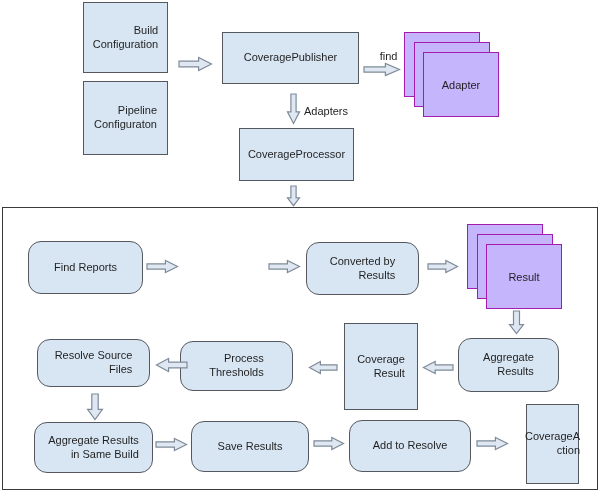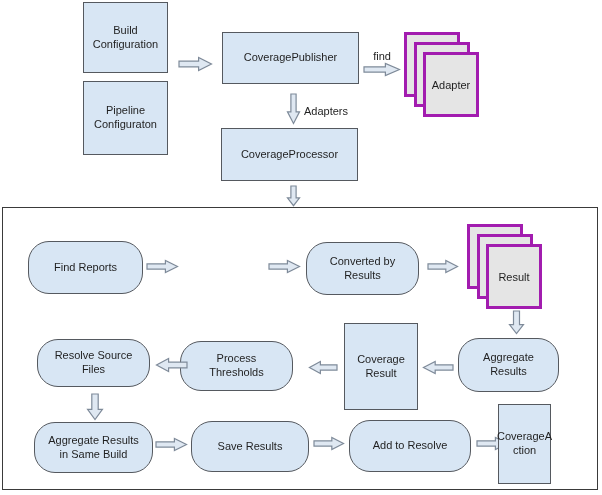--- a/index.html
+++ b/index.html
@@ -13,35 +13,35 @@
     overflow: hidden;
   }
   .node {
     position: absolute;
     box-sizing: border-box;
     background: #d8e6f4;
     border: 1px solid #55595f;
     display: flex;
     align-items: center;
     justify-content: center;
-    text-align: center;
+    text-align: right;
     font-size: 11px;
     line-height: 1.25;
     white-space: pre-line;
     padding: 2px;
   }
-  .rounded { border-radius: 21px; }
+  .rounded { border-radius: 13px; }
   .stack { position: absolute; width: 81px; height: 85px; }
   .page {
     position: absolute;
     box-sizing: border-box;
-    width: 56px;
+    width: 76px;
     height: 65px;
-    background: #e5e5e5;
-    border: 3px solid #a21caf;
+    background: #c4b5fd;
+    border: 1px solid #a21caf;
     display: flex;
     align-items: center;
     justify-content: center;
     text-align: center;
     font-size: 11px;
     white-space: pre-line;
   }
   .p1 { left: 0; top: 0; }
   .p2 { left: 10px; top: 10px; }
   .p3 { left: 19px; top: 20px; }
@@ -74,33 +74,33 @@
 <div class="canvas">
 
   <div class="node" style="left:83px; top:2px; width:85px; height:71px">Build
 Configuration</div>
 
   <div class="node" style="left:83px; top:81px; width:85px; height:74px">Pipeline
 Configuraton</div>
 
   <div class="node" style="left:222px; top:32px; width:137px; height:52px">CoveragePublisher</div>
 
-  <div class="node" style="left:221px; top:128px; width:137px; height:53px">CoverageProcessor</div>
+  <div class="node" style="left:239px; top:128px; width:115px; height:53px">CoverageProcessor</div>
 
   <div class="stack" style="left:404px; top:32px">
     <div class="page p1"></div>
     <div class="page p2"></div>
     <div class="page p3">Adapter</div>
   </div>
 
   <svg class="arrow" style="left:179px; top:57px" width="33" height="14" viewBox="0 0 32 14" preserveAspectRatio="none">
     <polygon points="0,4.2 19,4.2 19,0.5 31.5,7 19,13.5 19,9.8 0,9.8"></polygon>
   </svg>
 
-  <div class="edge-label" style="left:360px; top:50px; width:44px; text-align:center">find</div>
+  <div class="edge-label" style="left:360px; top:50px; width:57px; text-align:center">find</div>
 
   <svg class="arrow" style="left:364px; top:63px" width="36" height="13" viewBox="0 0 32 14" preserveAspectRatio="none">
     <polygon points="0,4.2 19,4.2 19,0.5 31.5,7 19,13.5 19,9.8 0,9.8"></polygon>
   </svg>
 
   <svg class="arrow" style="left:287px; top:94px" width="13" height="30" viewBox="0 0 14 32" preserveAspectRatio="none">
     <polygon points="4.2,0 4.2,19 0.5,19 7,31.5 13.5,19 9.8,19 9.8,0"></polygon>
   </svg>
 
   <div class="edge-label" style="left:304px; top:105px">Adapters</div>
@@ -179,16 +179,16 @@
   <svg class="arrow" style="left:314px; top:437px" width="30" height="13" viewBox="0 0 32 14" preserveAspectRatio="none">
     <polygon points="0,4.2 19,4.2 19,0.5 31.5,7 19,13.5 19,9.8 0,9.8"></polygon>
   </svg>
 
   <div class="node rounded" style="left:349px; top:420px; width:122px; height:52px">Add to Resolve</div>
 
   <svg class="arrow" style="left:477px; top:437px" width="31" height="13" viewBox="0 0 32 14" preserveAspectRatio="none">
     <polygon points="0,4.2 19,4.2 19,0.5 31.5,7 19,13.5 19,9.8 0,9.8"></polygon>
   </svg>
 
-  <div class="node" style="left:498px; top:404px; width:53px; height:80px">CoverageA
+  <div class="node" style="left:526px; top:404px; width:53px; height:80px">CoverageA
 ction</div>
 
 </div>
 
 </body></html>

